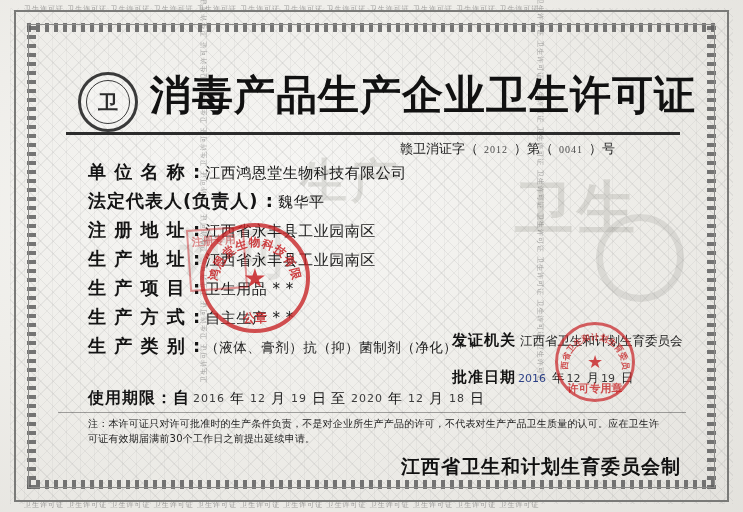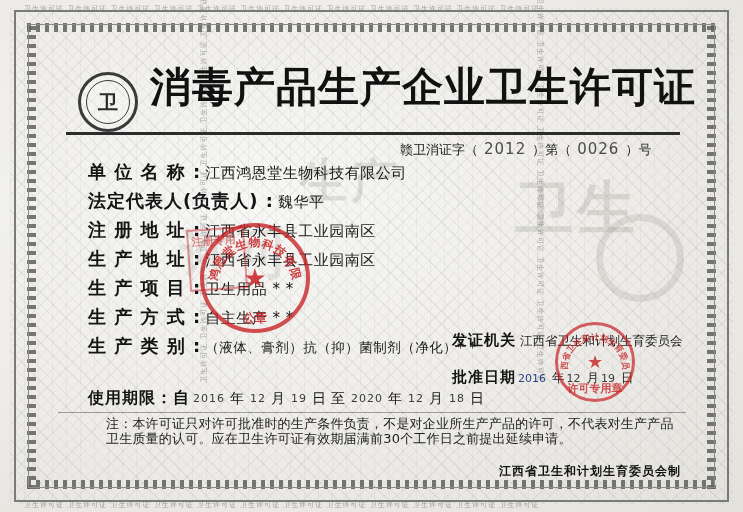--- a/index.html
+++ b/index.html
@@ -117,21 +117,21 @@
     align-items: center;
     justify-content: center;
     font-size: 20px;
     font-weight: 700;
     color: #2c2c2c;
   }
 
   .title {
     position: absolute;
     left: 150px;
-    top: 60px;
+    top: 68px;
     font-size: 41px;
     font-weight: 700;
     letter-spacing: 1px;
     color: #111;
     white-space: nowrap;
   }
   .title-rule {
     position: absolute;
     left: 66px;
     top: 132px;
@@ -145,23 +145,24 @@
     position: absolute;
     left: 400px;
     top: 140px;
     font-size: 13px;
     color: #1c1c1c;
     white-space: nowrap;
   }
   .certno .num {
     display: inline-block;
     color: #4b4b4b;
-    font-size: 15px;
+    font-size: 10px;
     padding: 0 6px;
     letter-spacing: 1px;
+    font-family: Liberation Serif, serif;
   }
 
   
   .fields {
     position: absolute;
     left: 88px;
     top: 160px;
     width: 580px;
   }
   .row {
@@ -242,40 +243,39 @@
     font-weight: 400;
     padding: 0 2px;
   }
 
   
   .notes {
     position: absolute;
     left: 88px;
     top: 416px;
     width: 572px;
-    font-size: 13px;
+    font-size: 10px;
     line-height: 15px;
     color: #1d1d1d;
     letter-spacing: 0.2px;
-    margin-left: 18px;
   }
   .notes-rule {
     position: absolute;
     left: 58px;
     top: 412px;
     width: 628px;
     height: 1px;
     background: rgba(60,60,60,0.45);
   }
 
   .footer {
     position: absolute;
     right: 62px;
     bottom: 32px;
-    font-size: 12px;
+    font-size: 19px;
     font-weight: 700;
     color: #111;
     letter-spacing: 1px;
   }
 
   
   .seal-big {
     position: absolute;
     left: 200px;
     top: 223px;
@@ -415,21 +415,21 @@
   <div class="wm-circle"></div>
 
   <div class="emblem">
     <div class="emblem-inner">卫</div>
   </div>
 
   <div class="title">消毒产品生产企业卫生许可证</div>
   <div class="title-rule"></div>
 
   <div class="certno">
-    <span>赣卫消证字（</span><span class="num">2012</span><span>）第（</span><span class="num">0026</span><span>）号</span>
+    <span>赣卫消证字（</span><span class="num">2012</span><span>）第（</span><span class="num">0041</span><span>）号</span>
   </div>
 
   <div class="fields">
     <div class="row">
       <span class="label">单 位 名 称 :</span><span class="value">江西鸿恩堂生物科技有限公司</span>
     </div>
     <div class="row">
       <span class="label">法定代表人(负责人) :</span><span class="value">魏华平</span>
     </div>
     <div class="row">

